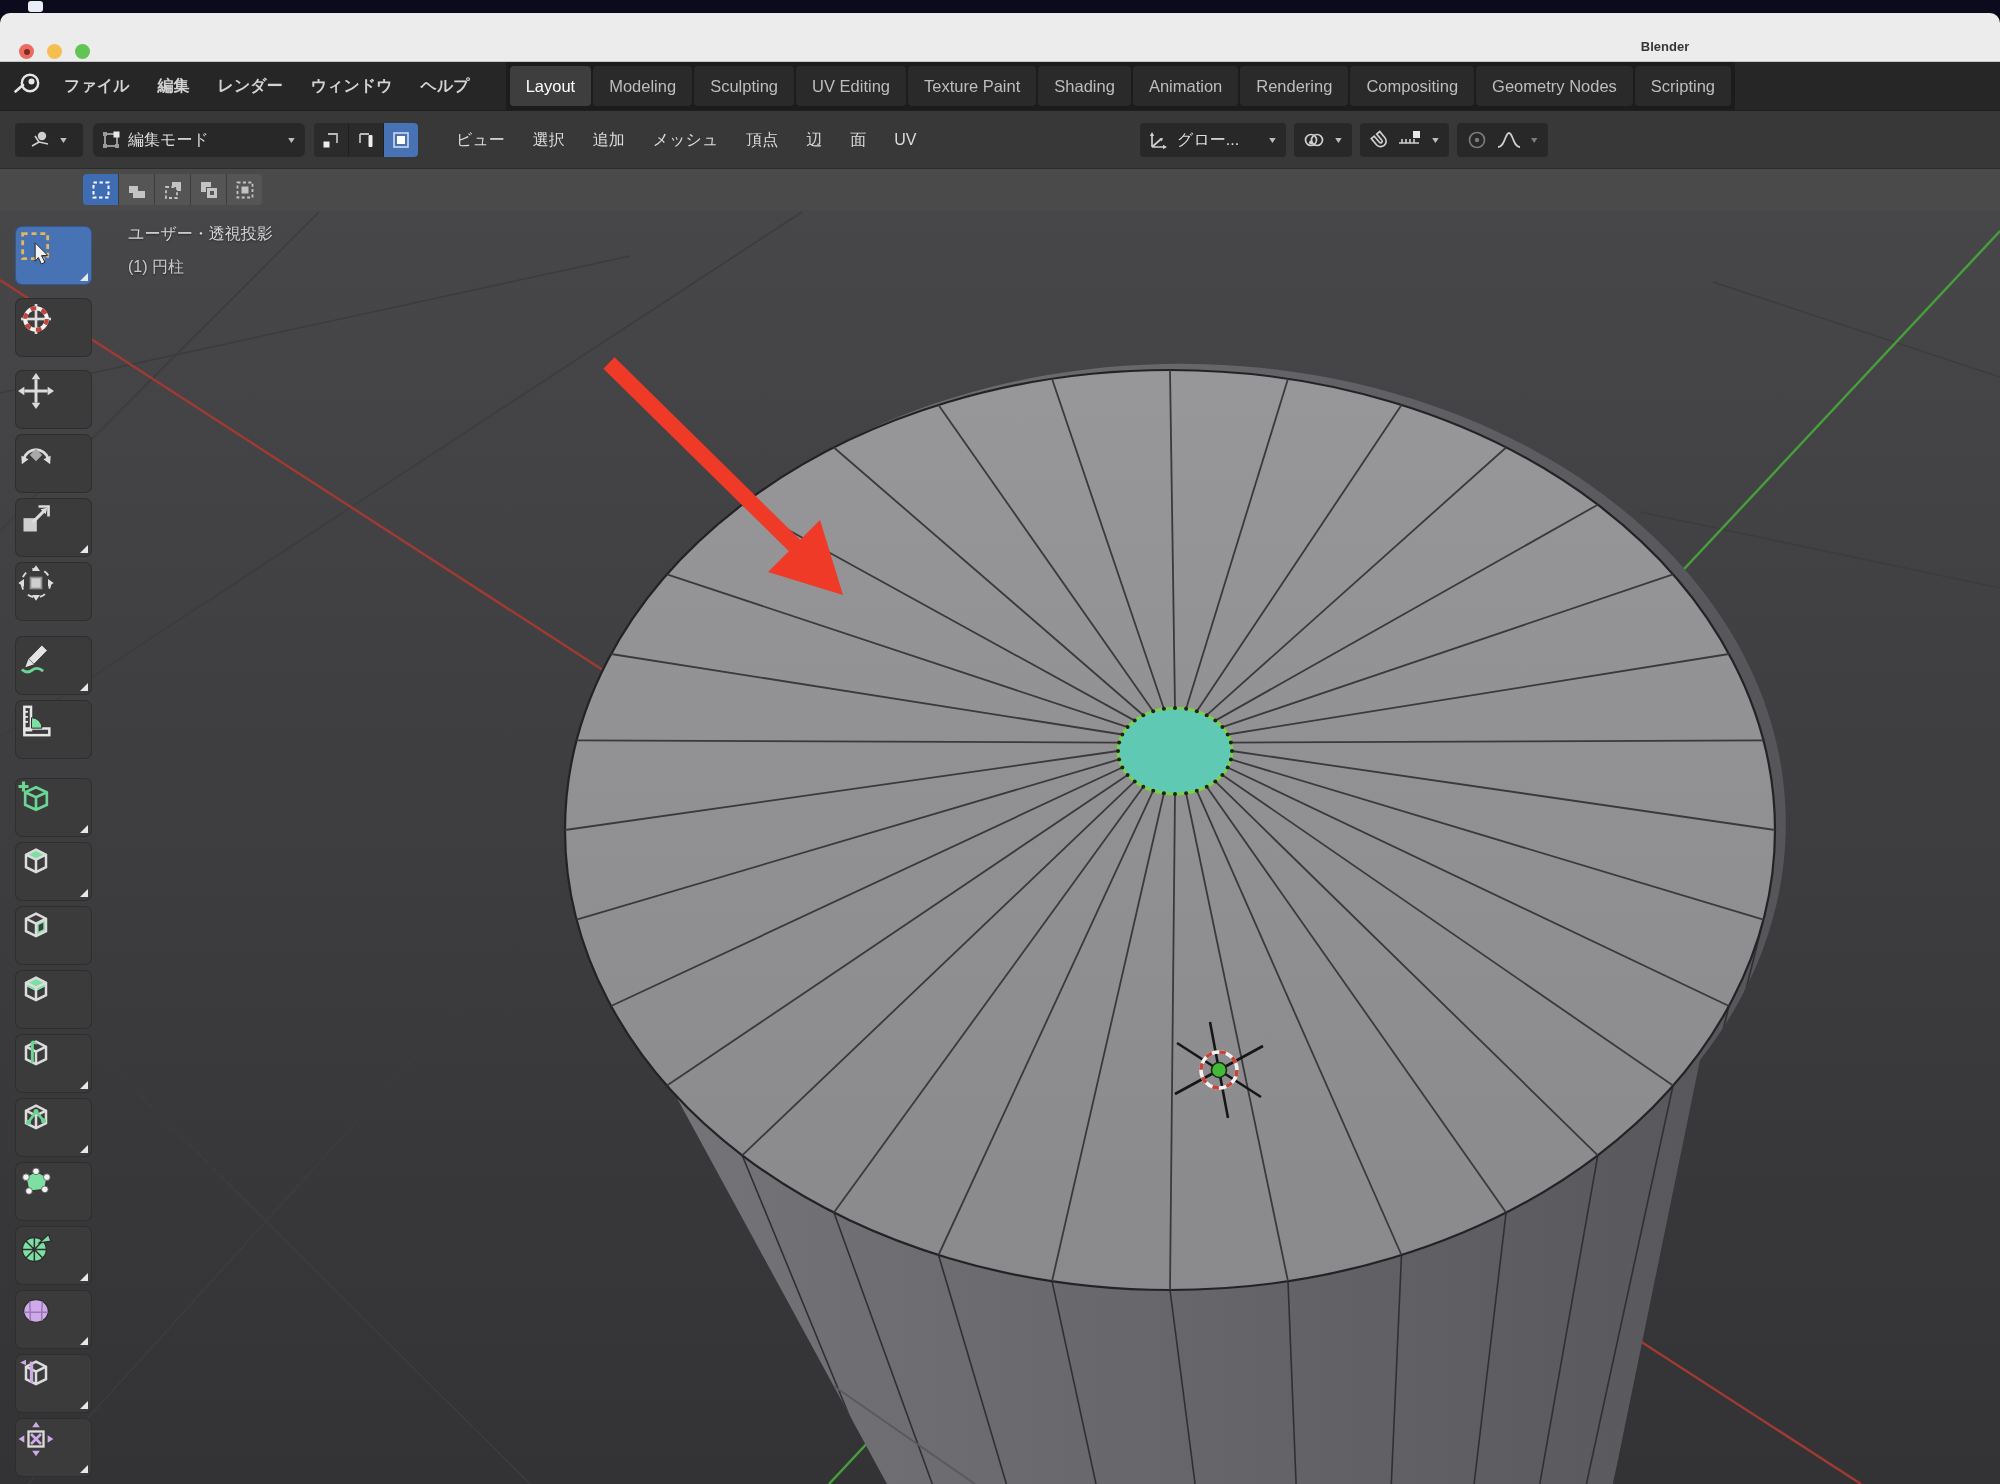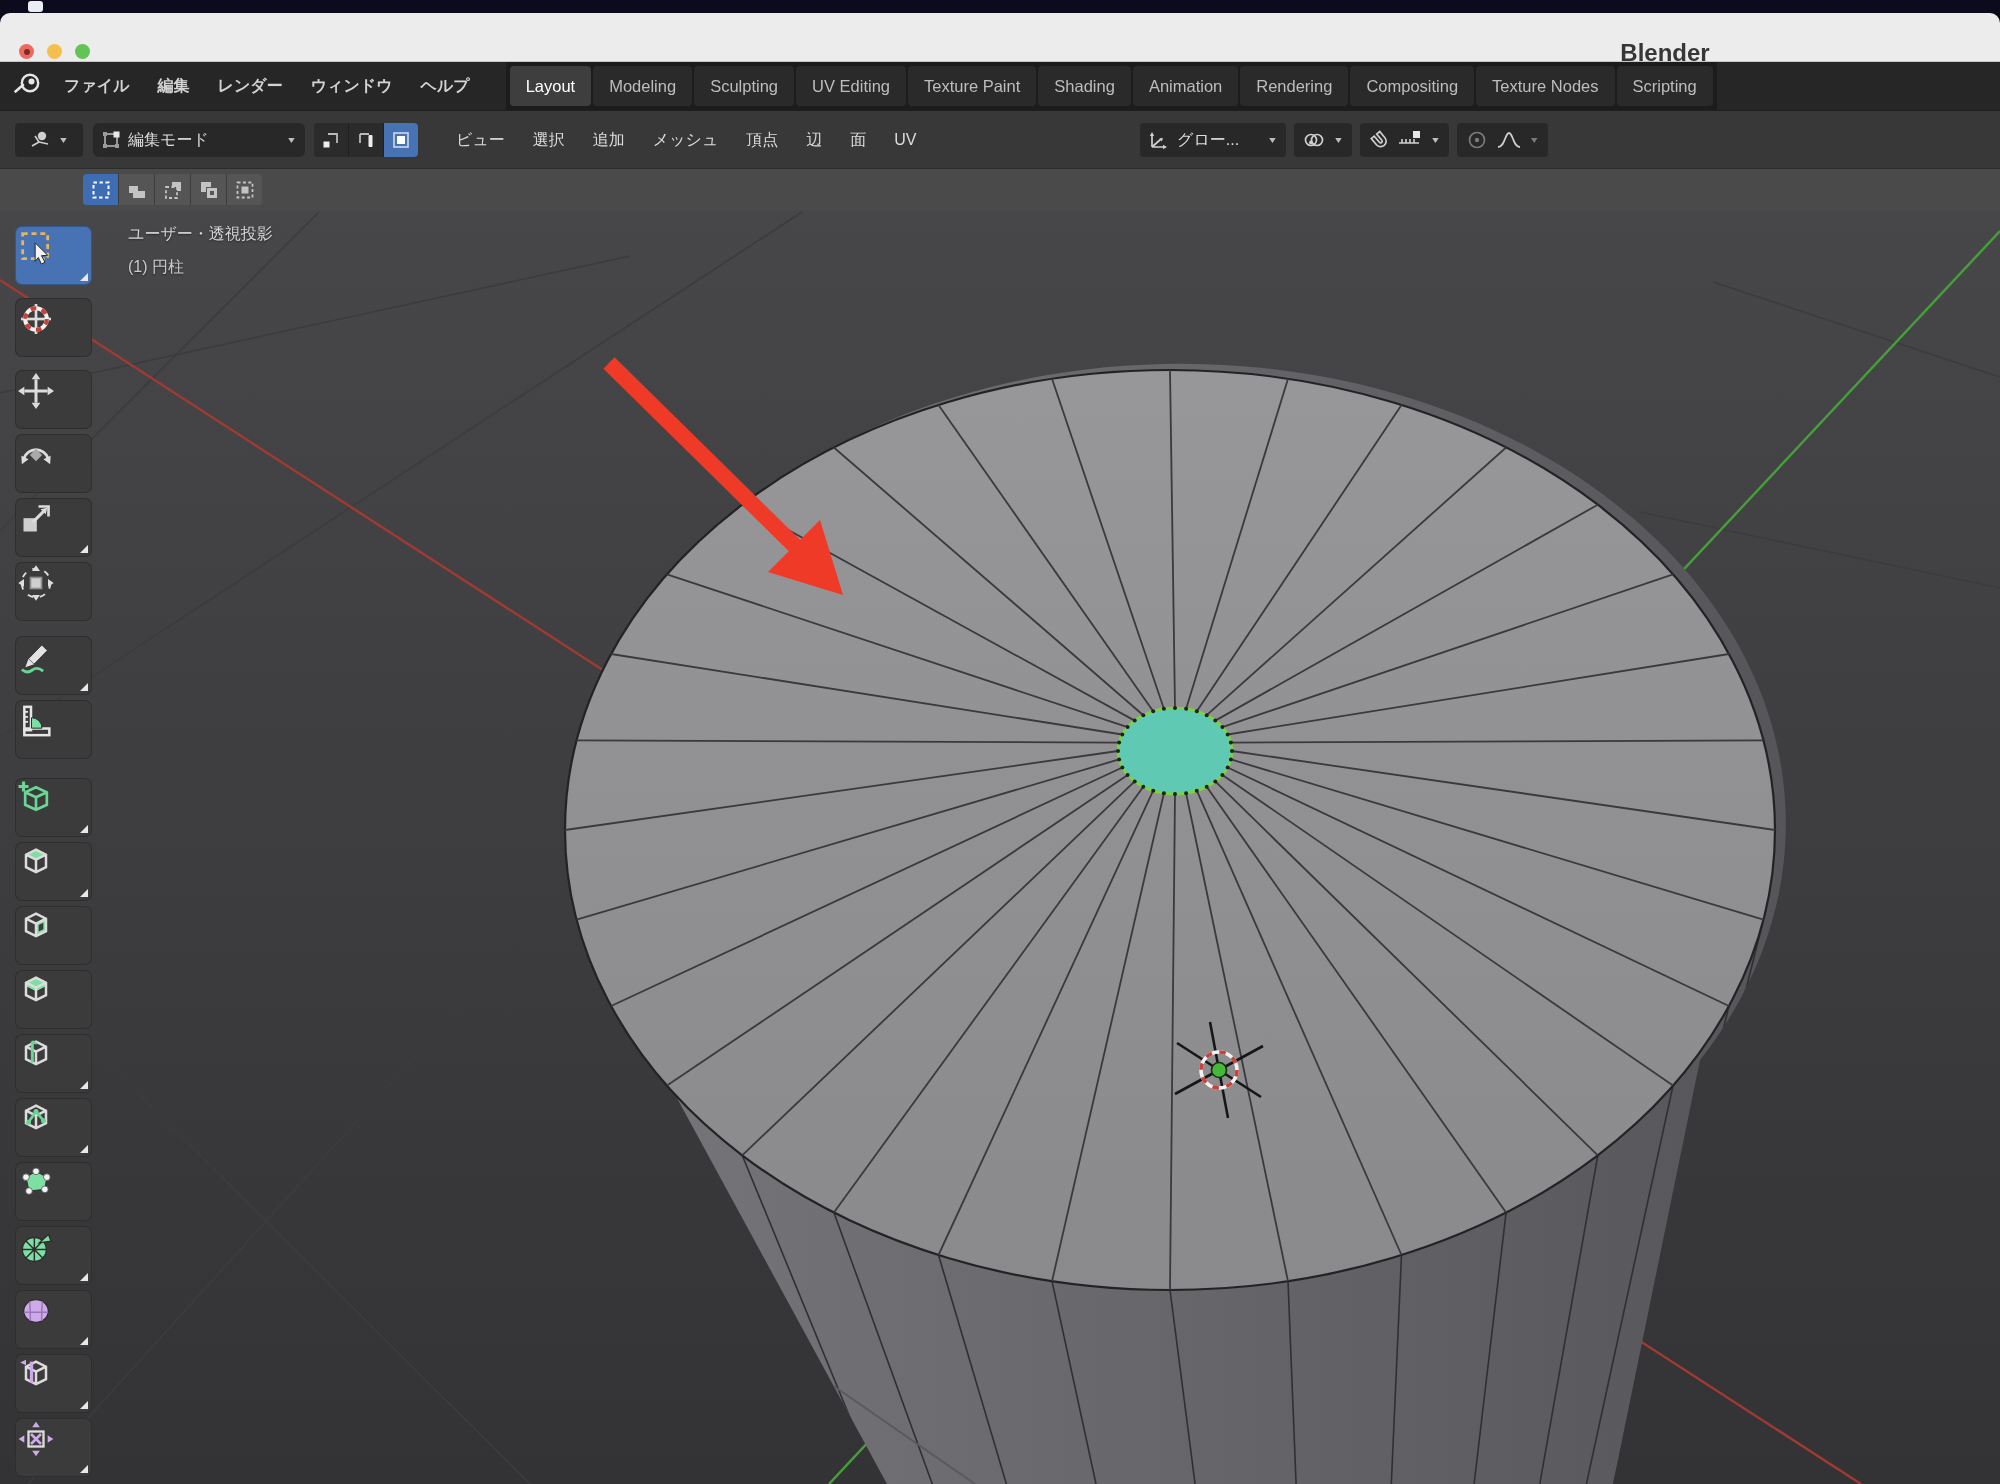--- a/index.html
+++ b/index.html
@@ -7,21 +7,21 @@
   
   .strip{position:absolute;top:0;left:0;width:100%;height:13px;background:#0b0b1d;}
   .strip-icon{position:absolute;left:28px;top:1px;width:15px;height:11px;background:#e9edf4;border-radius:3px;}
   
   .titlebar{position:absolute;top:13px;left:0;width:2000px;height:49px;background:#ececec;border-radius:10px 10px 0 0;border-bottom:1px solid #c7c7c7;box-sizing:border-box;}
   .tl{position:absolute;top:31px;width:15px;height:15px;border-radius:50%;}
   .tl-close{left:19px;background:#ec6a5e;}
   .tl-close::after{content:"";position:absolute;left:4.5px;top:4.5px;width:6px;height:6px;border-radius:50%;background:#7e2c22;}
   .tl-min{left:47px;background:#f5bf4f;}
   .tl-zoom{left:75px;background:#61c454;}
-  .wtitle{position:absolute;top:26px;left:1555px;width:220px;text-align:center;font-size:24px;font-weight:bold;color:#363636;}
+  .wtitle{position:absolute;top:26px;left:1555px;width:220px;text-align:center;font-size:13px;font-weight:bold;color:#363636;}
   
   .menubar{position:absolute;top:62px;left:0;width:2000px;height:48px;background:#262626;display:flex;align-items:center;}
   .blogo{margin:0 8px 0 14px;}
   .app-menu{padding:0 14px;color:#d3d3d3;font-size:16px;line-height:48px;cursor:default;font-weight:bold;}
   .tabs{display:flex;align-items:center;height:48px;background:#1c1c1c;margin-left:22px;padding:0 3px;}
   .tab{margin:4px 1px;padding:0 16px;height:40px;line-height:40px;border-radius:4px;background:#2a2a2a;color:#bdbdbd;font-size:16.5px;}
   .tab.active{background:#3e3e3e;color:#ffffff;}
   
   .vheader{position:absolute;top:110px;left:0;width:2000px;height:58px;background:#383838;border-top:1px solid #1f1f1f;box-sizing:border-box;}
   .hrow{position:absolute;top:0;left:0;height:58px;display:flex;align-items:center;padding-left:15px;}
@@ -86,21 +86,21 @@
     <div class="tabs" id="workspace-tabs">
         <div class="tab active">Layout</div>
         <div class="tab">Modeling</div>
         <div class="tab">Sculpting</div>
         <div class="tab">UV Editing</div>
         <div class="tab">Texture Paint</div>
         <div class="tab">Shading</div>
         <div class="tab">Animation</div>
         <div class="tab">Rendering</div>
         <div class="tab">Compositing</div>
-        <div class="tab">Texture Nodes</div>
+        <div class="tab">Geometry Nodes</div>
         <div class="tab">Scripting</div>
       </div>
   </div>
 
   <div class="vheader">
     <div class="hrow">
       <div class="hbtn" style="width:52px;justify-content:center;">
         <svg width="22" height="20" viewBox="0 0 22 20">
           <path d="M3 16 L10 12 M10 12 L19 14 M6 6 L10 12" stroke="#cfcfcf" stroke-width="1.6" fill="none"></path>
           <circle cx="13" cy="6" r="4.2" fill="#cfcfcf"></circle>

